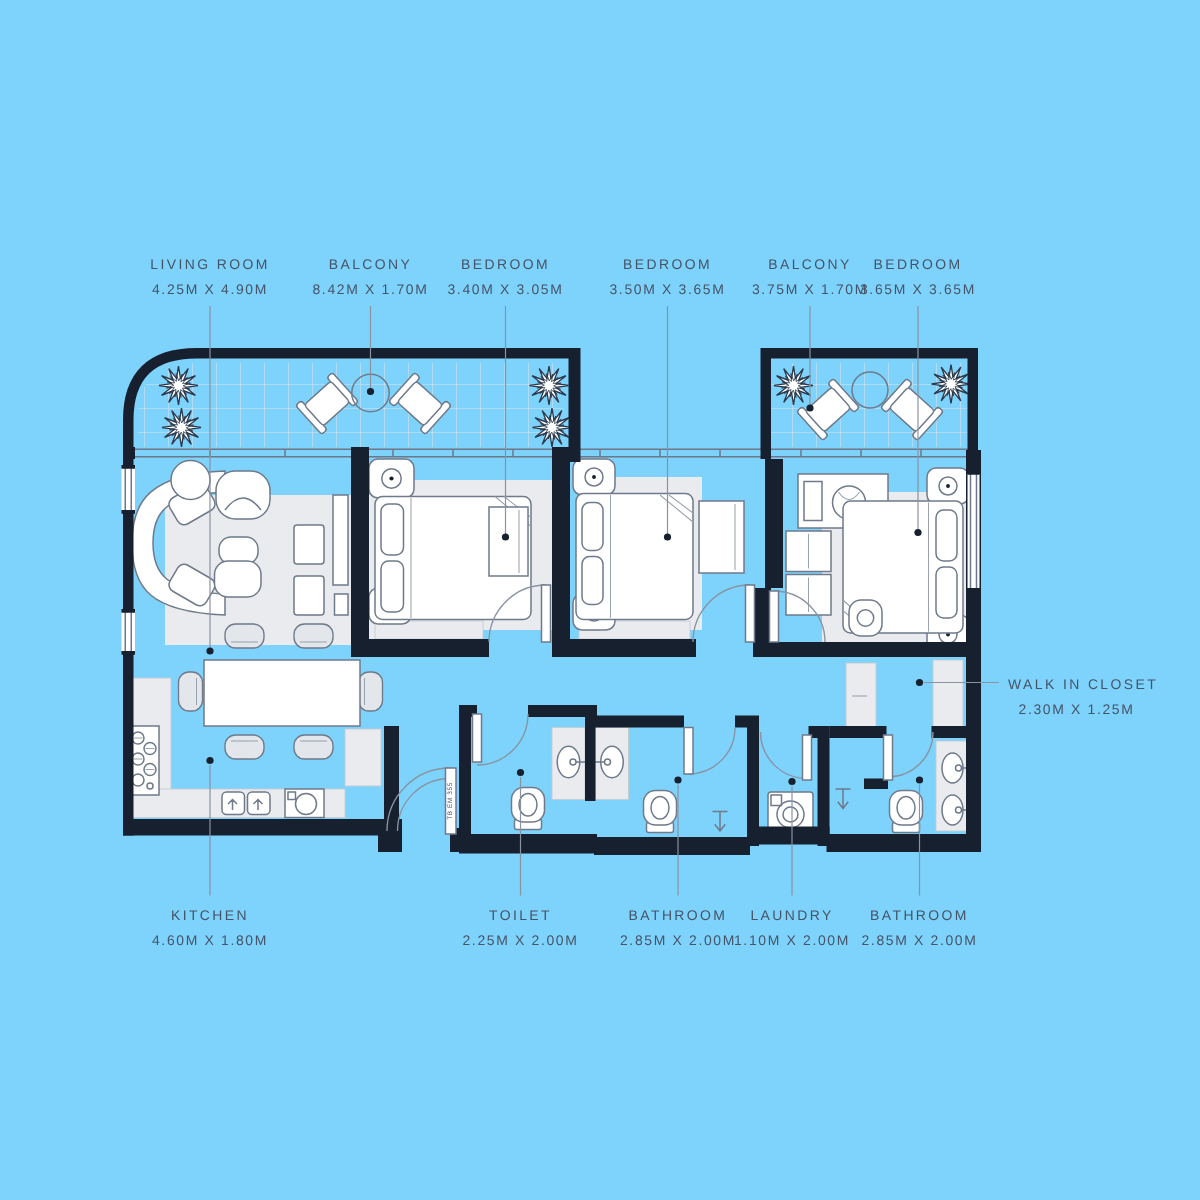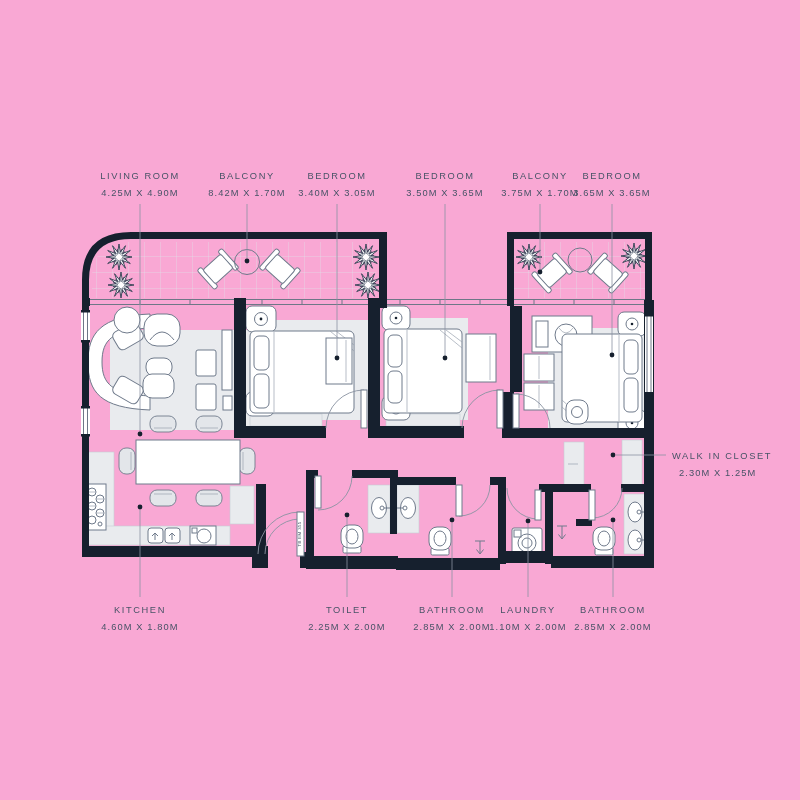--- a/index.html
+++ b/index.html
@@ -1,16 +1,16 @@
 <!DOCTYPE html>
 <html><head>
 <meta charset="utf-8">
 <style>
   html,body{margin:0;padding:0;background:#ffffff;}
-  .stage{position:relative;width:800px;height:800px;background:#f9a8d4;overflow:hidden;}
+  .stage{position:relative;width:800px;height:800px;background:#7dd3fc;overflow:hidden;}
   svg{position:absolute;left:0;top:0;}
   text{font-family:"Liberation Sans", sans-serif;fill:#475366;}
   .lbl{font-size:9.3px;letter-spacing:1.6px;}
   .dim{font-size:9.3px;letter-spacing:1.1px;}
   .tag{font-size:4.3px;letter-spacing:.4px;fill:#475366;}
   .wall{fill:#16202E;}
   .wallstroke{stroke:#16202E;fill:none;}
   .fur{stroke:#6F7A8B;fill:#ffffff;stroke-width:1;}
   .furn{stroke:#6F7A8B;fill:none;stroke-width:1;}
   .thin{stroke:#9AA2AF;fill:none;stroke-width:.7;}

